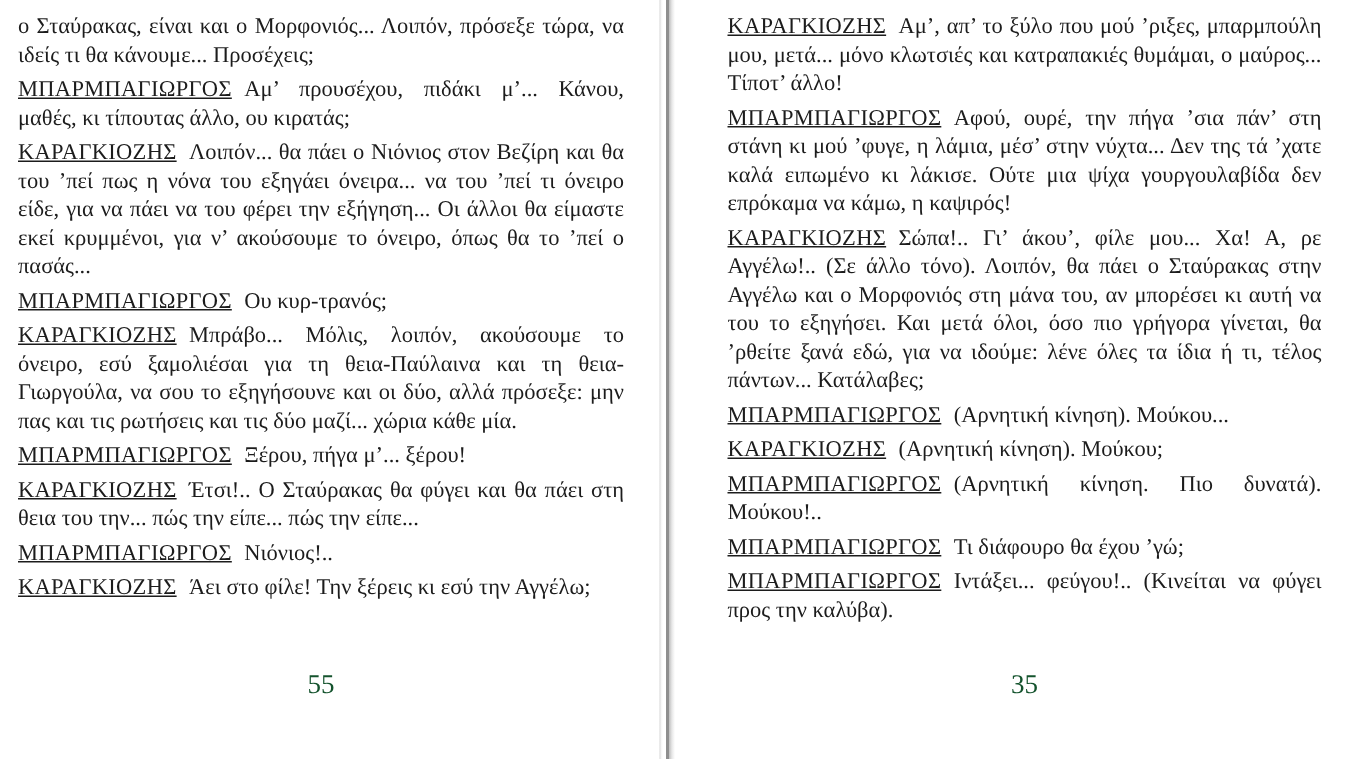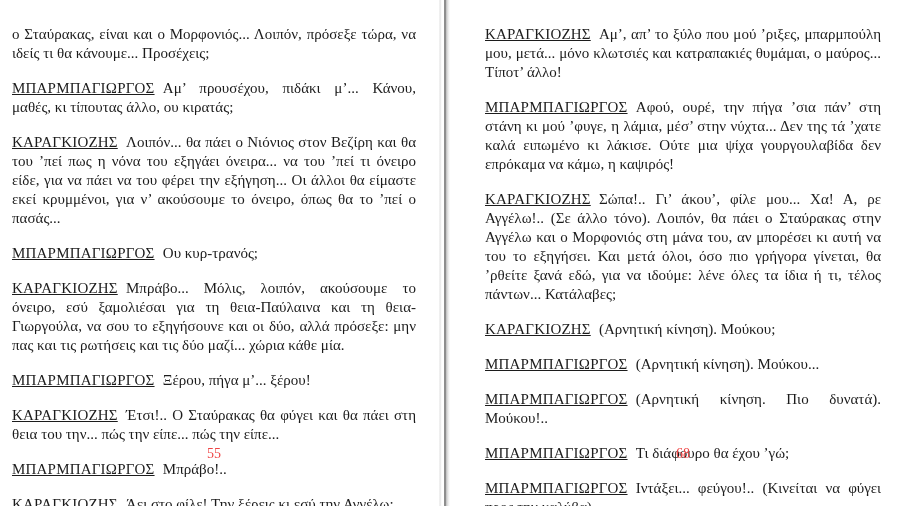--- a/index.html
+++ b/index.html
@@ -23,35 +23,35 @@
   }
   .page-left  { left: 12px;  width: 404px; }
   .page-right { left: 485px; width: 396px; }
   .page-text {
     padding-top: 9px;
     font-size: 15px;
     line-height: 19px;
     text-align: justify;
   }
   .para {
-    margin: 16px 0 4px 0;
+    margin: 0 0 4px 0;
   }
   .speaker {
     padding-right: 0.55em;
     letter-spacing: 0.2px;
     text-decoration: underline;
   }
   .page-number {
     position: absolute;
     top: 446px;
     left: 0;
     width: 100%;
     text-align: center;
-    font-size: 14px;
-    color: #ef4444;
+    font-size: 18px;
+    color: #14532d;
   }
   .spine {
     position: absolute;
     top: 0;
     left: 438px;
     width: 13px;
     height: 506px;
     background: linear-gradient(
       to right,
       #ffffff 0px,
@@ -75,35 +75,35 @@
 
   <div class="page page-left">
     <div class="page-text">
         <p class="para"><span class="dialogue">ο Σταύρακας, είναι και ο Μορφονιός... Λοιπόν, πρόσεξε τώρα, να ιδείς τι θα κάνουμε... Προσέχεις;</span></p>
         <p class="para"><span class="speaker">ΜΠΑΡΜΠΑΓΙΩΡΓΟΣ</span><span class="dialogue">Αμ’ προυσέχου, πιδάκι μ’... Κάνου, μαθές, κι τίπουτας άλλο, ου κιρατάς;</span></p>
         <p class="para"><span class="speaker">ΚΑΡΑΓΚΙΟΖΗΣ</span><span class="dialogue">Λοιπόν... θα πάει ο Νιόνιος στον Βεζίρη και θα του ’πεί πως η νόνα του εξηγάει όνειρα... να του ’πεί τι όνειρο είδε, για να πάει να του φέρει την εξήγηση... Οι άλλοι θα είμαστε εκεί κρυμμένοι, για ν’ ακούσουμε το όνειρο, όπως θα το ’πεί ο πασάς...</span></p>
         <p class="para"><span class="speaker">ΜΠΑΡΜΠΑΓΙΩΡΓΟΣ</span><span class="dialogue">Ου κυρ-τρανός;</span></p>
         <p class="para"><span class="speaker">ΚΑΡΑΓΚΙΟΖΗΣ</span><span class="dialogue">Μπράβο... Μόλις, λοιπόν, ακούσουμε το όνειρο, εσύ ξαμολιέσαι για τη θεια-Παύλαινα και τη θεια-Γιωργούλα, να σου το εξηγήσουνε και οι δύο, αλλά πρόσεξε: μην πας και τις ρωτήσεις και τις δύο μαζί... χώρια κάθε μία.</span></p>
         <p class="para"><span class="speaker">ΜΠΑΡΜΠΑΓΙΩΡΓΟΣ</span><span class="dialogue">Ξέρου, πήγα μ’... ξέρου!</span></p>
         <p class="para"><span class="speaker">ΚΑΡΑΓΚΙΟΖΗΣ</span><span class="dialogue">Έτσι!.. Ο Σταύρακας θα φύγει και θα πάει στη θεια του την... πώς την είπε... πώς την είπε...</span></p>
-        <p class="para"><span class="speaker">ΜΠΑΡΜΠΑΓΙΩΡΓΟΣ</span><span class="dialogue">Μπράβο!..</span></p>
+        <p class="para"><span class="speaker">ΜΠΑΡΜΠΑΓΙΩΡΓΟΣ</span><span class="dialogue">Νιόνιος!..</span></p>
         <p class="para"><span class="speaker">ΚΑΡΑΓΚΙΟΖΗΣ</span><span class="dialogue">Άει στο φίλε! Την ξέρεις κι εσύ την Αγγέλω;</span></p>
       </div>
     <div class="page-number">55</div>
   </div>
 
   <div class="spine"></div>
 
   <div class="page page-right">
     <div class="page-text">
         <p class="para"><span class="speaker">ΚΑΡΑΓΚΙΟΖΗΣ</span><span class="dialogue">Αμ’, απ’ το ξύλο που μού ’ριξες, μπαρμπούλη μου, μετά... μόνο κλωτσιές και κατραπακιές θυμάμαι, ο μαύρος... Τίποτ’ άλλο!</span></p>
         <p class="para"><span class="speaker">ΜΠΑΡΜΠΑΓΙΩΡΓΟΣ</span><span class="dialogue">Αφού, ουρέ, την πήγα ’σια πάν’ στη στάνη κι μού ’φυγε, η λάμια, μέσ’ στην νύχτα... Δεν της τά ’χατε καλά ειπωμένο κι λάκισε. Ούτε μια ψίχα γουργουλαβίδα δεν επρόκαμα να κάμω, η καψιρός!</span></p>
         <p class="para"><span class="speaker">ΚΑΡΑΓΚΙΟΖΗΣ</span><span class="dialogue">Σώπα!.. Γι’ άκου’, φίλε μου... Χα! Α, ρε Αγγέλω!.. (Σε άλλο τόνο). Λοιπόν, θα πάει ο Σταύρακας στην Αγγέλω και ο Μορφονιός στη μάνα του, αν μπορέσει κι αυτή να του το εξηγήσει. Και μετά όλοι, όσο πιο γρήγορα γίνεται, θα ’ρθείτε ξανά εδώ, για να ιδούμε: λένε όλες τα ίδια ή τι, τέλος πάντων... Κατάλαβες;</span></p>
+        <p class="para"><span class="speaker">ΜΠΑΡΜΠΑΓΙΩΡΓΟΣ</span><span class="dialogue">(Αρνητική κίνηση). Μούκου...</span></p>
         <p class="para"><span class="speaker">ΚΑΡΑΓΚΙΟΖΗΣ</span><span class="dialogue">(Αρνητική κίνηση). Μούκου;</span></p>
-        <p class="para"><span class="speaker">ΜΠΑΡΜΠΑΓΙΩΡΓΟΣ</span><span class="dialogue">(Αρνητική κίνηση). Μούκου...</span></p>
         <p class="para"><span class="speaker">ΜΠΑΡΜΠΑΓΙΩΡΓΟΣ</span><span class="dialogue">(Αρνητική κίνηση. Πιο δυνατά). Μούκου!..</span></p>
         <p class="para"><span class="speaker">ΜΠΑΡΜΠΑΓΙΩΡΓΟΣ</span><span class="dialogue">Τι διάφουρο θα έχου ’γώ;</span></p>
         <p class="para"><span class="speaker">ΜΠΑΡΜΠΑΓΙΩΡΓΟΣ</span><span class="dialogue">Ιντάξει... φεύγου!.. (Κινείται να φύγει προς την καλύβα).</span></p>
       </div>
-    <div class="page-number">68</div>
+    <div class="page-number">35</div>
   </div>
 
 </div>
 
 </body></html>

